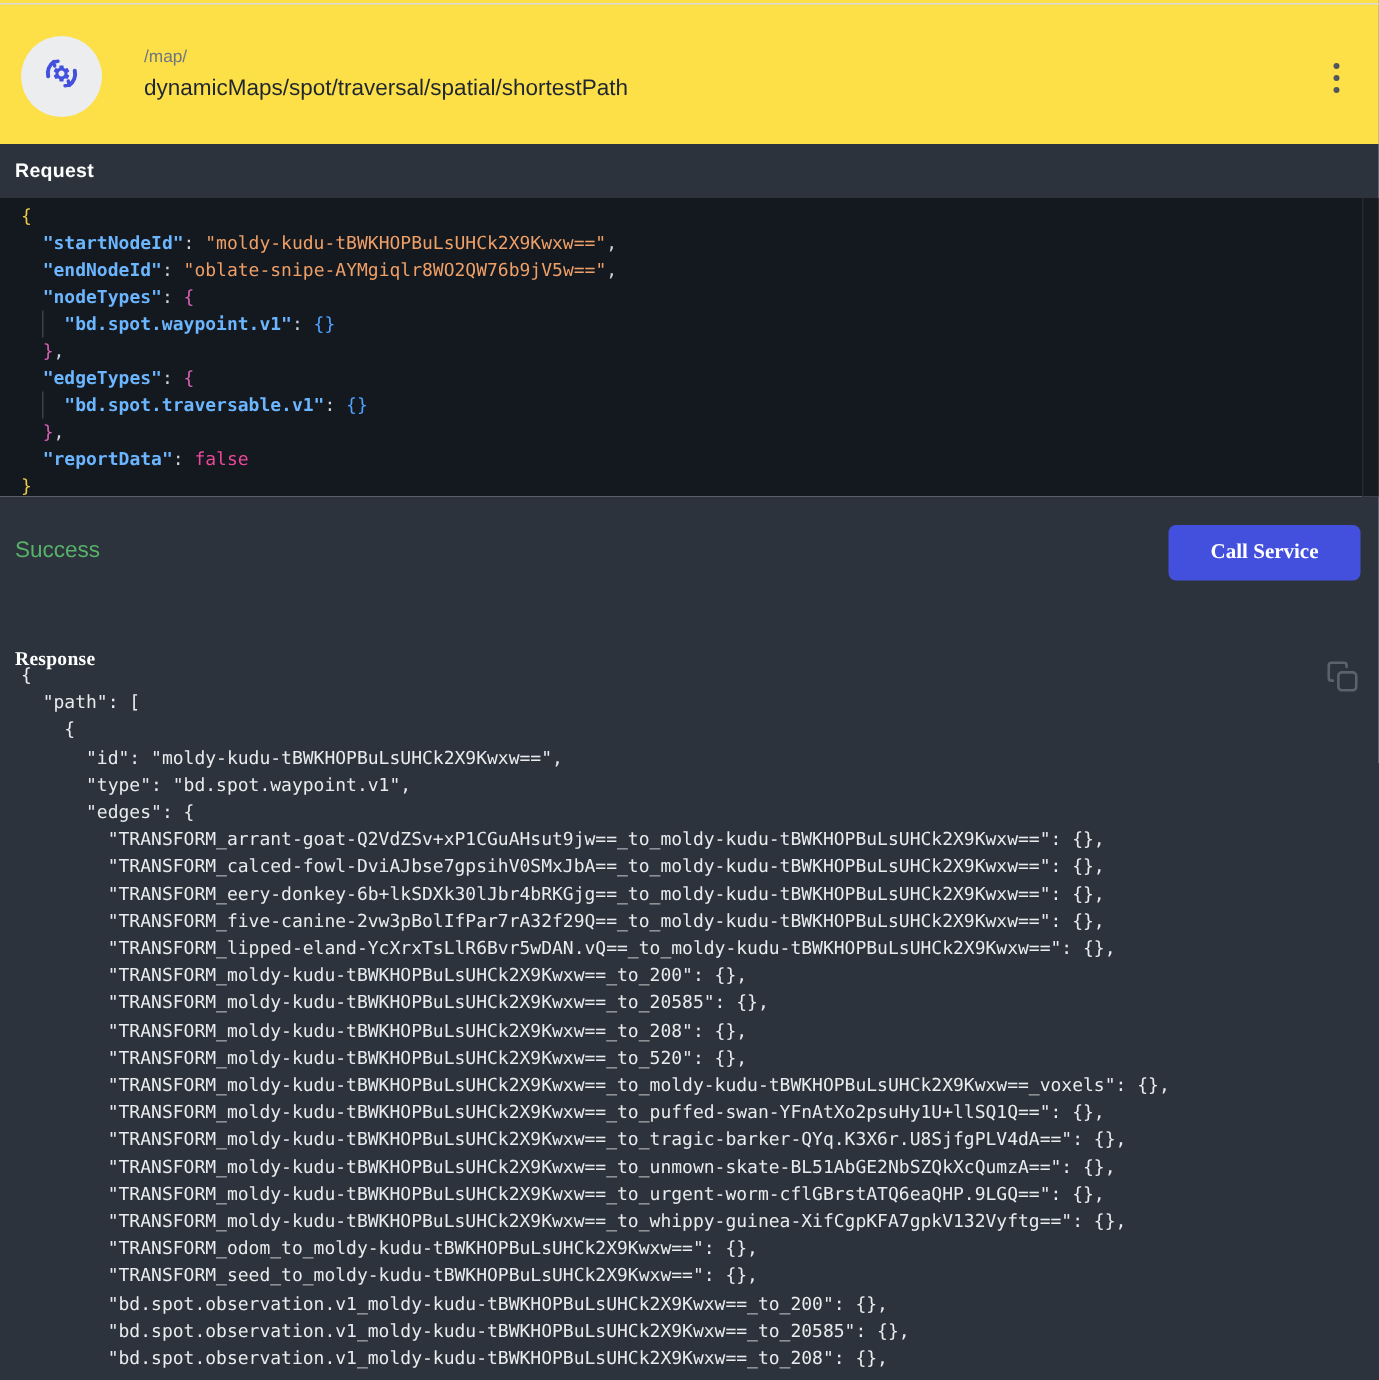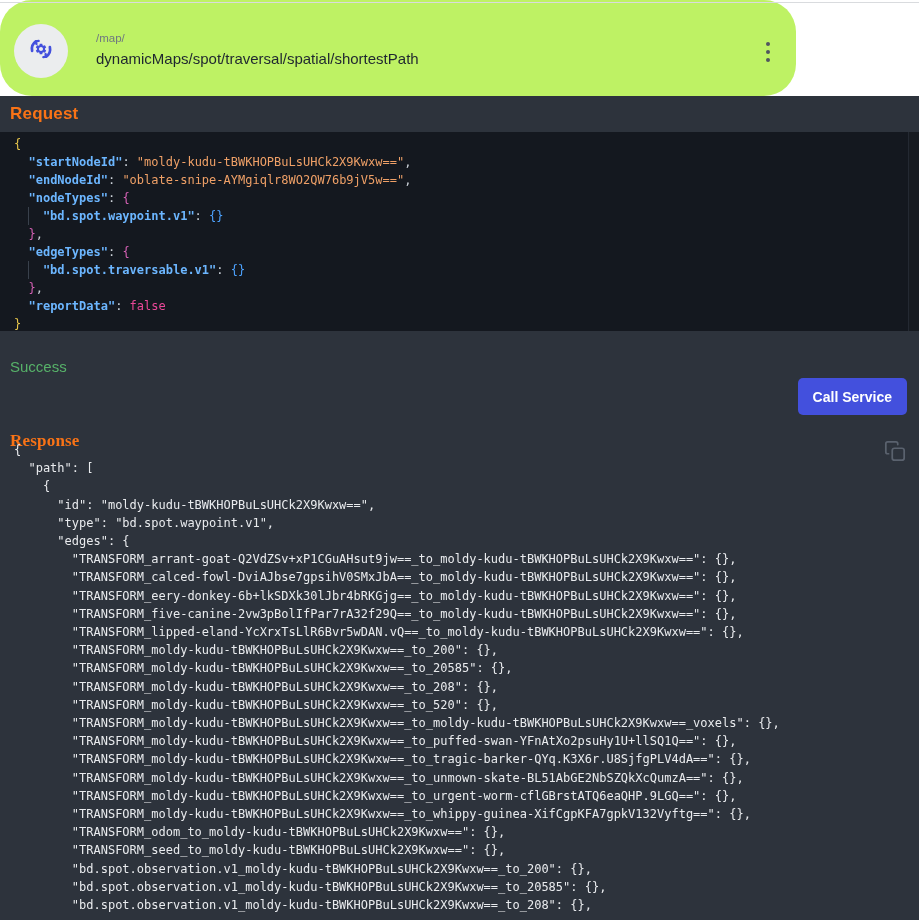--- a/index.html
+++ b/index.html
@@ -4,41 +4,41 @@
 <style>
   * { margin:0; padding:0; box-sizing:border-box; }
   html,body { width:919px; height:920px; }
   body {
     position:relative; background:#ffffff; overflow:hidden;
     font-family:"Liberation Sans", sans-serif;
   }
   .abs { position:absolute; }
 
   
-  .header { top:0; left:0; width:796px; height:96px; background:#bef264;border-radius:32px; }
+  .header { top:0; left:0; width:919px; height:96px; background:#fde047; }
   .topline { top:2px; left:0; width:919px; height:1px; background:#d9dbde; }
   .avatar {
     left:14px; top:24px; width:54px; height:54px; border-radius:50%;
     background:#ebedee; display:flex; align-items:center; justify-content:center;
   }
   .path-block { left:96px; top:31px; }
   .path-prefix { font-size:11.5px; line-height:14px; color:#6e7781; }
   .page-title { font-size:15px; line-height:20px; color:#1f2630; margin-top:4px; }
   .copy-uri-btn {
     right:53px; top:33px; height:36px; padding:0 13px;
     background:#ffffff; border:1px solid #e2e4e9; border-radius:7px;
     display:flex; align-items:center; gap:8px;
     color:#3d4bdc; font-size:15px; font-weight:600; cursor:pointer;
     font-family:"Liberation Sans", sans-serif;
   }
   .kebab { right:22px; top:39px; width:12px; height:26px; display:flex; align-items:center; justify-content:center; cursor:pointer; background:transparent; border:none; }
 
   
   .req-header { top:96px; left:0; width:919px; height:36px; background:#2d333c; }
-  .req-label, .resp-label { font-size:17px; font-weight:600; color:#f97316; letter-spacing:.2px; }
+  .req-label, .resp-label { font-size:13px; font-weight:600; color:#ffffff; letter-spacing:.2px; }
   .req-label { position:absolute; left:10px; top:0; line-height:36px; }
   .req-code {
     top:132px; left:0; width:919px; height:199px; background:#14181f;
     padding:3px 0 0 14px; overflow:hidden;
     font-family:"DejaVu Sans Mono", monospace; font-size:12px; line-height:18px;
   }
   .req-code .cl { white-space:pre; }
   .req-code .p  { color:#ccd2d9; }
   .req-code .k  { color:#6cb6ff; font-weight:700; }
   .req-code .s  { color:#efa067; }
@@ -46,25 +46,24 @@
   .req-code .b1 { color:#e9c74b; }
   .req-code .b2 { color:#d661b5; }
   .req-code .b3 { color:#4da3ff; }
   .req-code .g  { display:inline-block; width:2ch; border-left:1px solid #39414c; }
   .req-scrollbar { right:0; top:0; width:11px; height:199px; background:#171b21; border-left:1px solid #242932; }
 
   
   .lower { top:331px; left:0; width:919px; height:589px; background:#2d333c; }
   .status-text { left:10px; top:27px; font-size:15px; color:#57b269; }
   .call-btn {
-    right:12px; top:19px; height:37px; padding:0 15px;
+    right:12px; top:19px; height:37px; padding:0 28px;
     background:#4350dd; color:#ffffff; border:none; border-radius:5px;
     font-size:14px; font-weight:700; cursor:pointer;
-    font-family:Liberation Sans, sans-serif;
-    margin-top:28px;
+    font-family:Liberation Serif, serif;
   }
   .resp-label { position:absolute; left:10px; top:100px;font-family:Liberation Serif, serif; }
   .resp-pre {
     left:0; top:110px; width:919px; height:479px;
     padding-left:14px; overflow:hidden; white-space:pre;
     font-family:"DejaVu Sans Mono", monospace; font-size:12px; line-height:18.2px;
     color:#e9ebee;
   }
   .copy-resp { right:13px; top:109px; width:22px; height:22px; background:transparent; border:none; cursor:pointer; padding:0; }
 </style>

